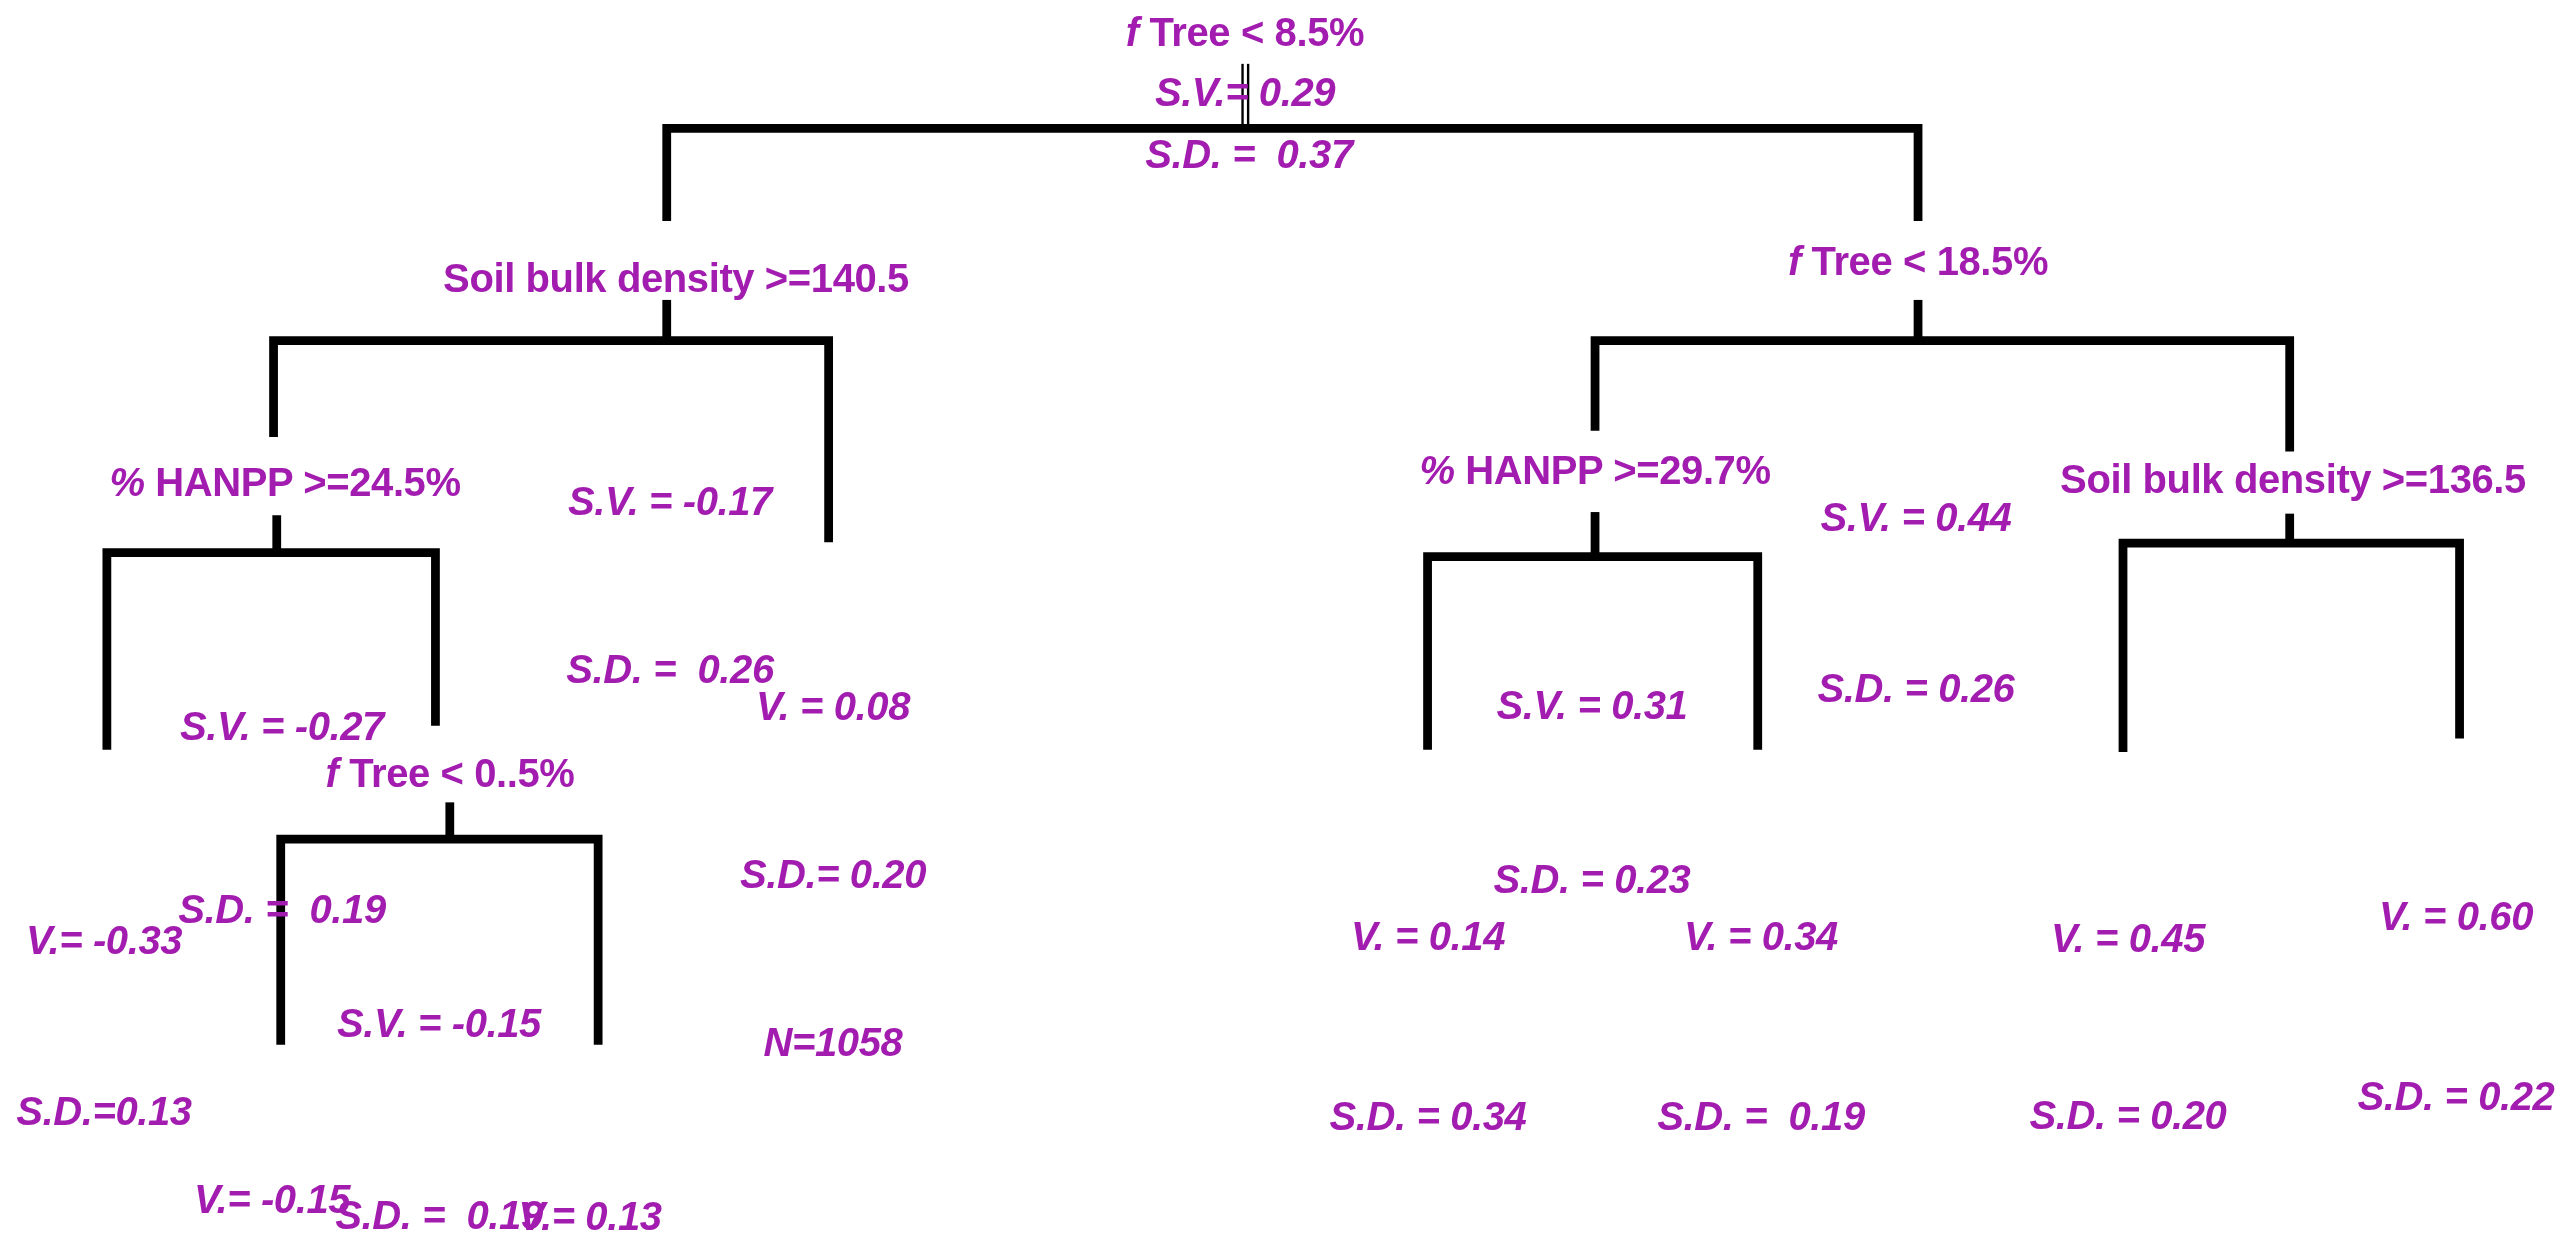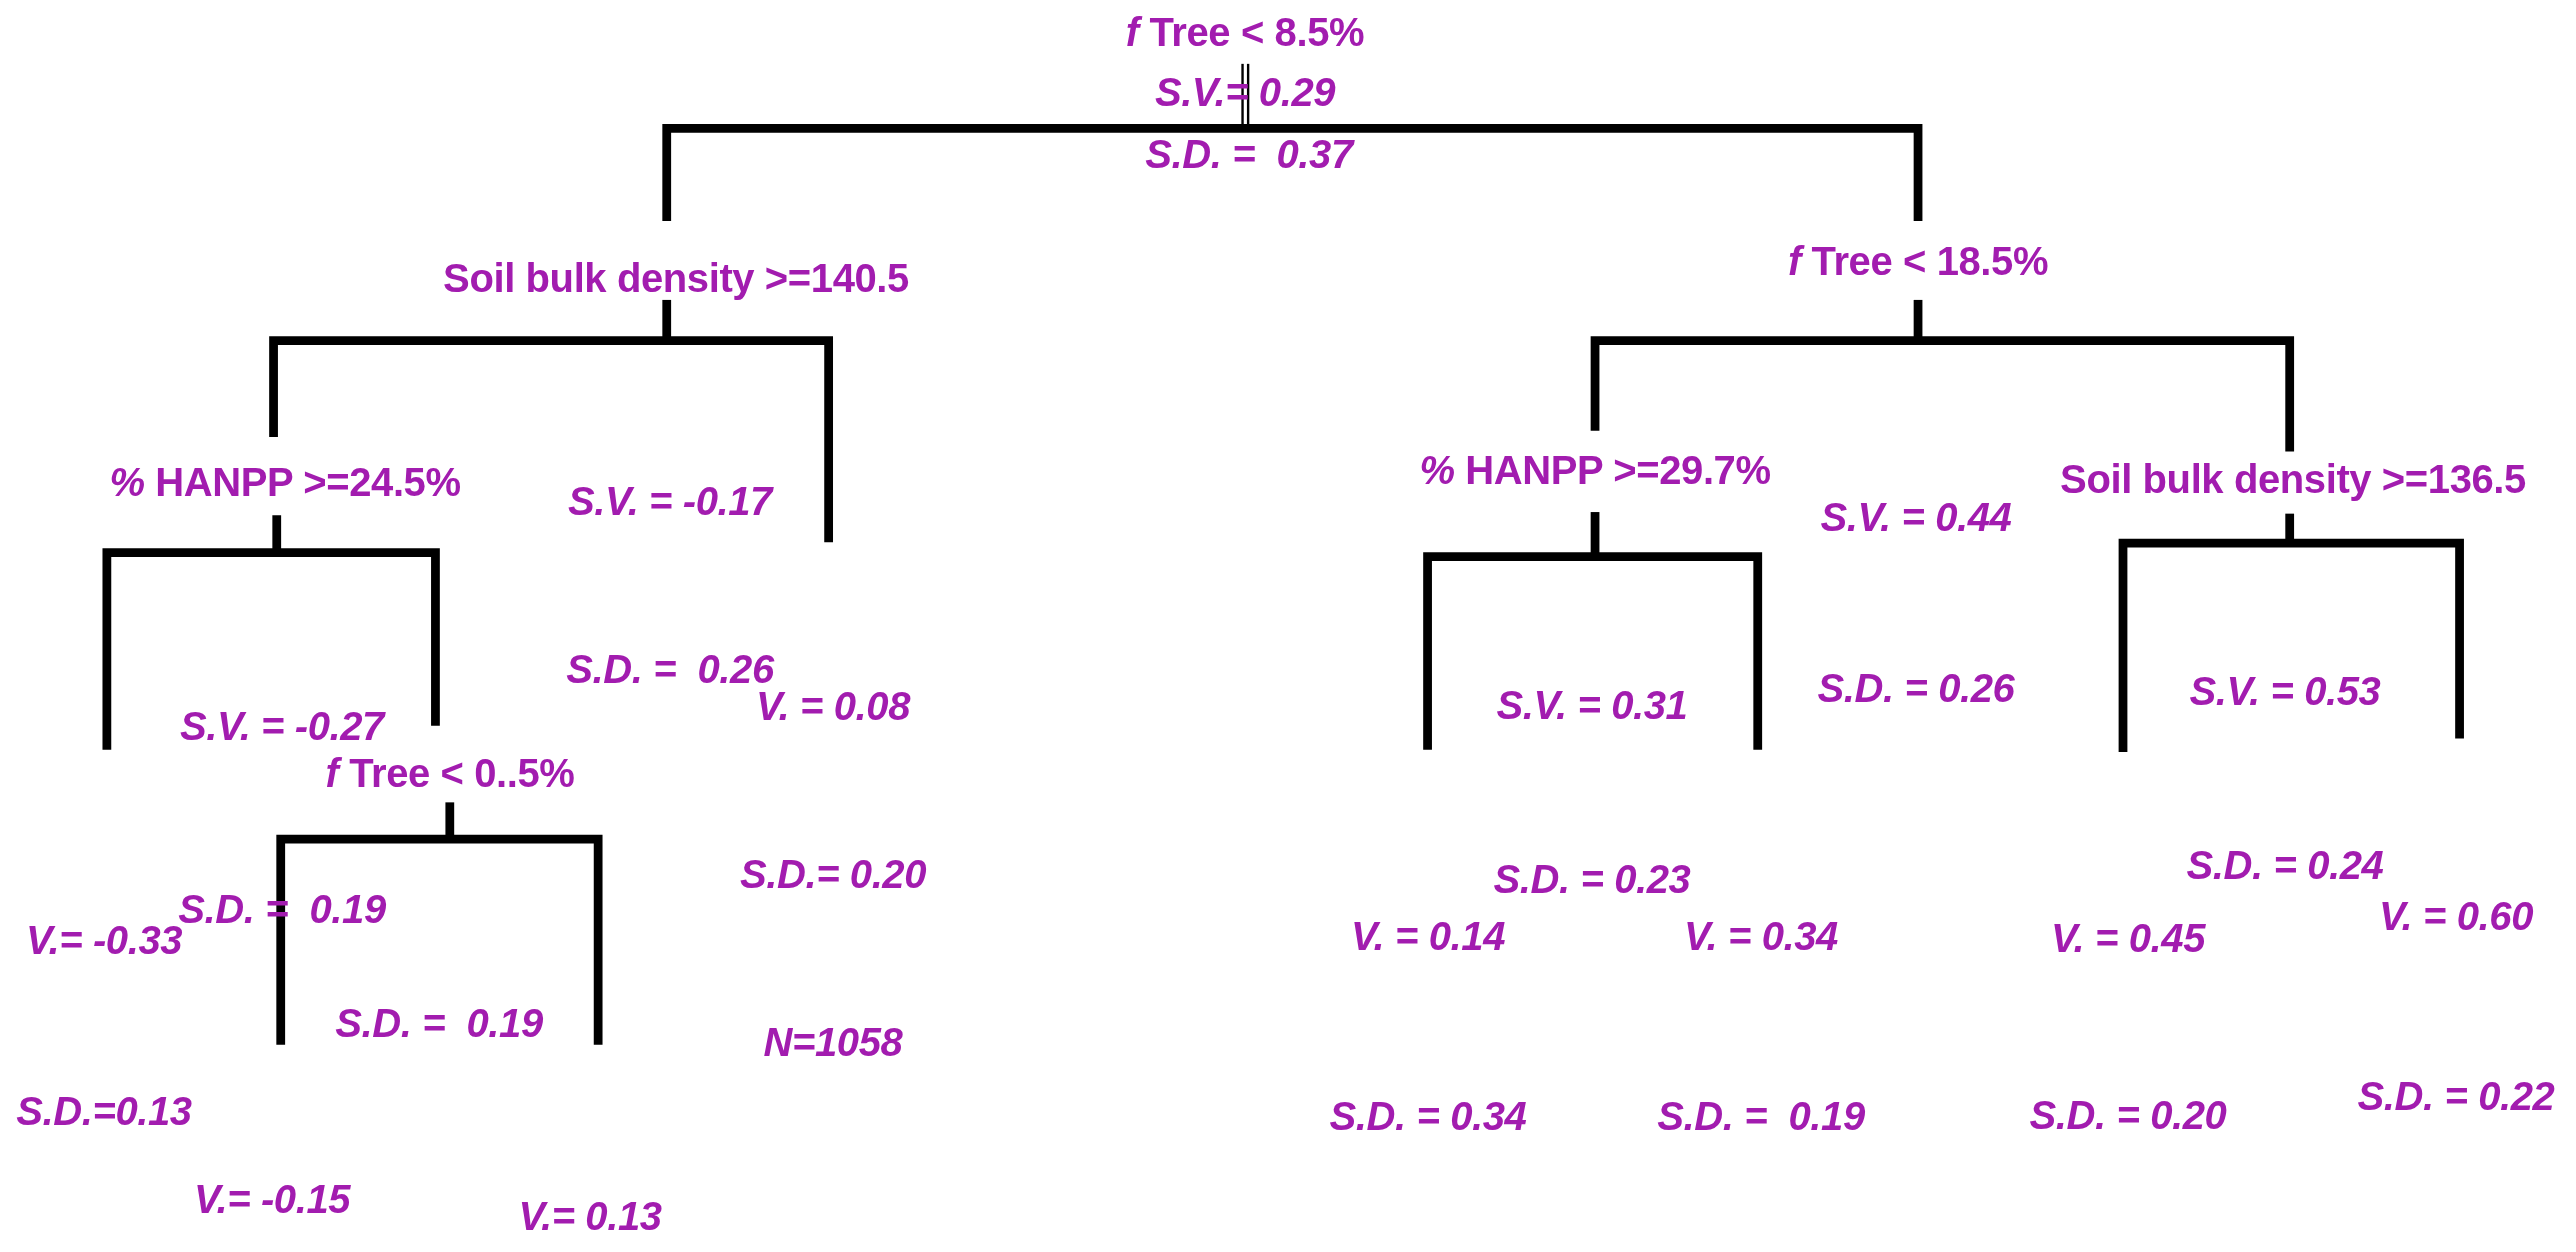--- a/index.html
+++ b/index.html
@@ -53,33 +53,30 @@
 
   <div class="blk" style="left:670px;top:361px;line-height:56px;">
     <span class="ln">S.V. = -0.17</span>
     <span class="ln">S.D. =  0.26</span>
   </div>
   <div class="blk" style="left:282px;top:574px;line-height:61px;">
     <span class="ln">S.V. = -0.27</span>
     <span class="ln">S.D. =  0.19</span>
   </div>
   <div class="blk" style="left:439px;top:863px;line-height:64px;">
+    <span class="ln">S.V. = -0.15</span>
     <span class="ln">S.D. =  0.19</span>
   </div>
   <div class="blk" style="left:1916px;top:375px;line-height:57px;">
     <span class="ln">S.V. = 0.44</span>
     <span class="ln">S.D. = 0.26</span>
   </div>
   <div class="blk" style="left:1592px;top:560px;line-height:58px;">
     <span class="ln">S.V. = 0.31</span>
     <span class="ln">S.D. = 0.23</span>
-  </div>
-  <div class="blk" style="left:2285px;top:546px;line-height:58px;">
-    <span class="ln">S.V. = 0.53</span>
-    <span class="ln">S.D. = 0.24</span>
   </div>
 
   <div class="blk" style="left:833px;top:566px;line-height:56px;">
     <span class="ln">V. = 0.08</span>
     <span class="ln">S.D.= 0.20</span>
     <span class="ln">N=1058</span>
   </div>
   <div class="blk" style="left:104px;top:798px;line-height:57px;">
     <span class="ln">V.= -0.33</span>
     <span class="ln">S.D.=0.13</span>

